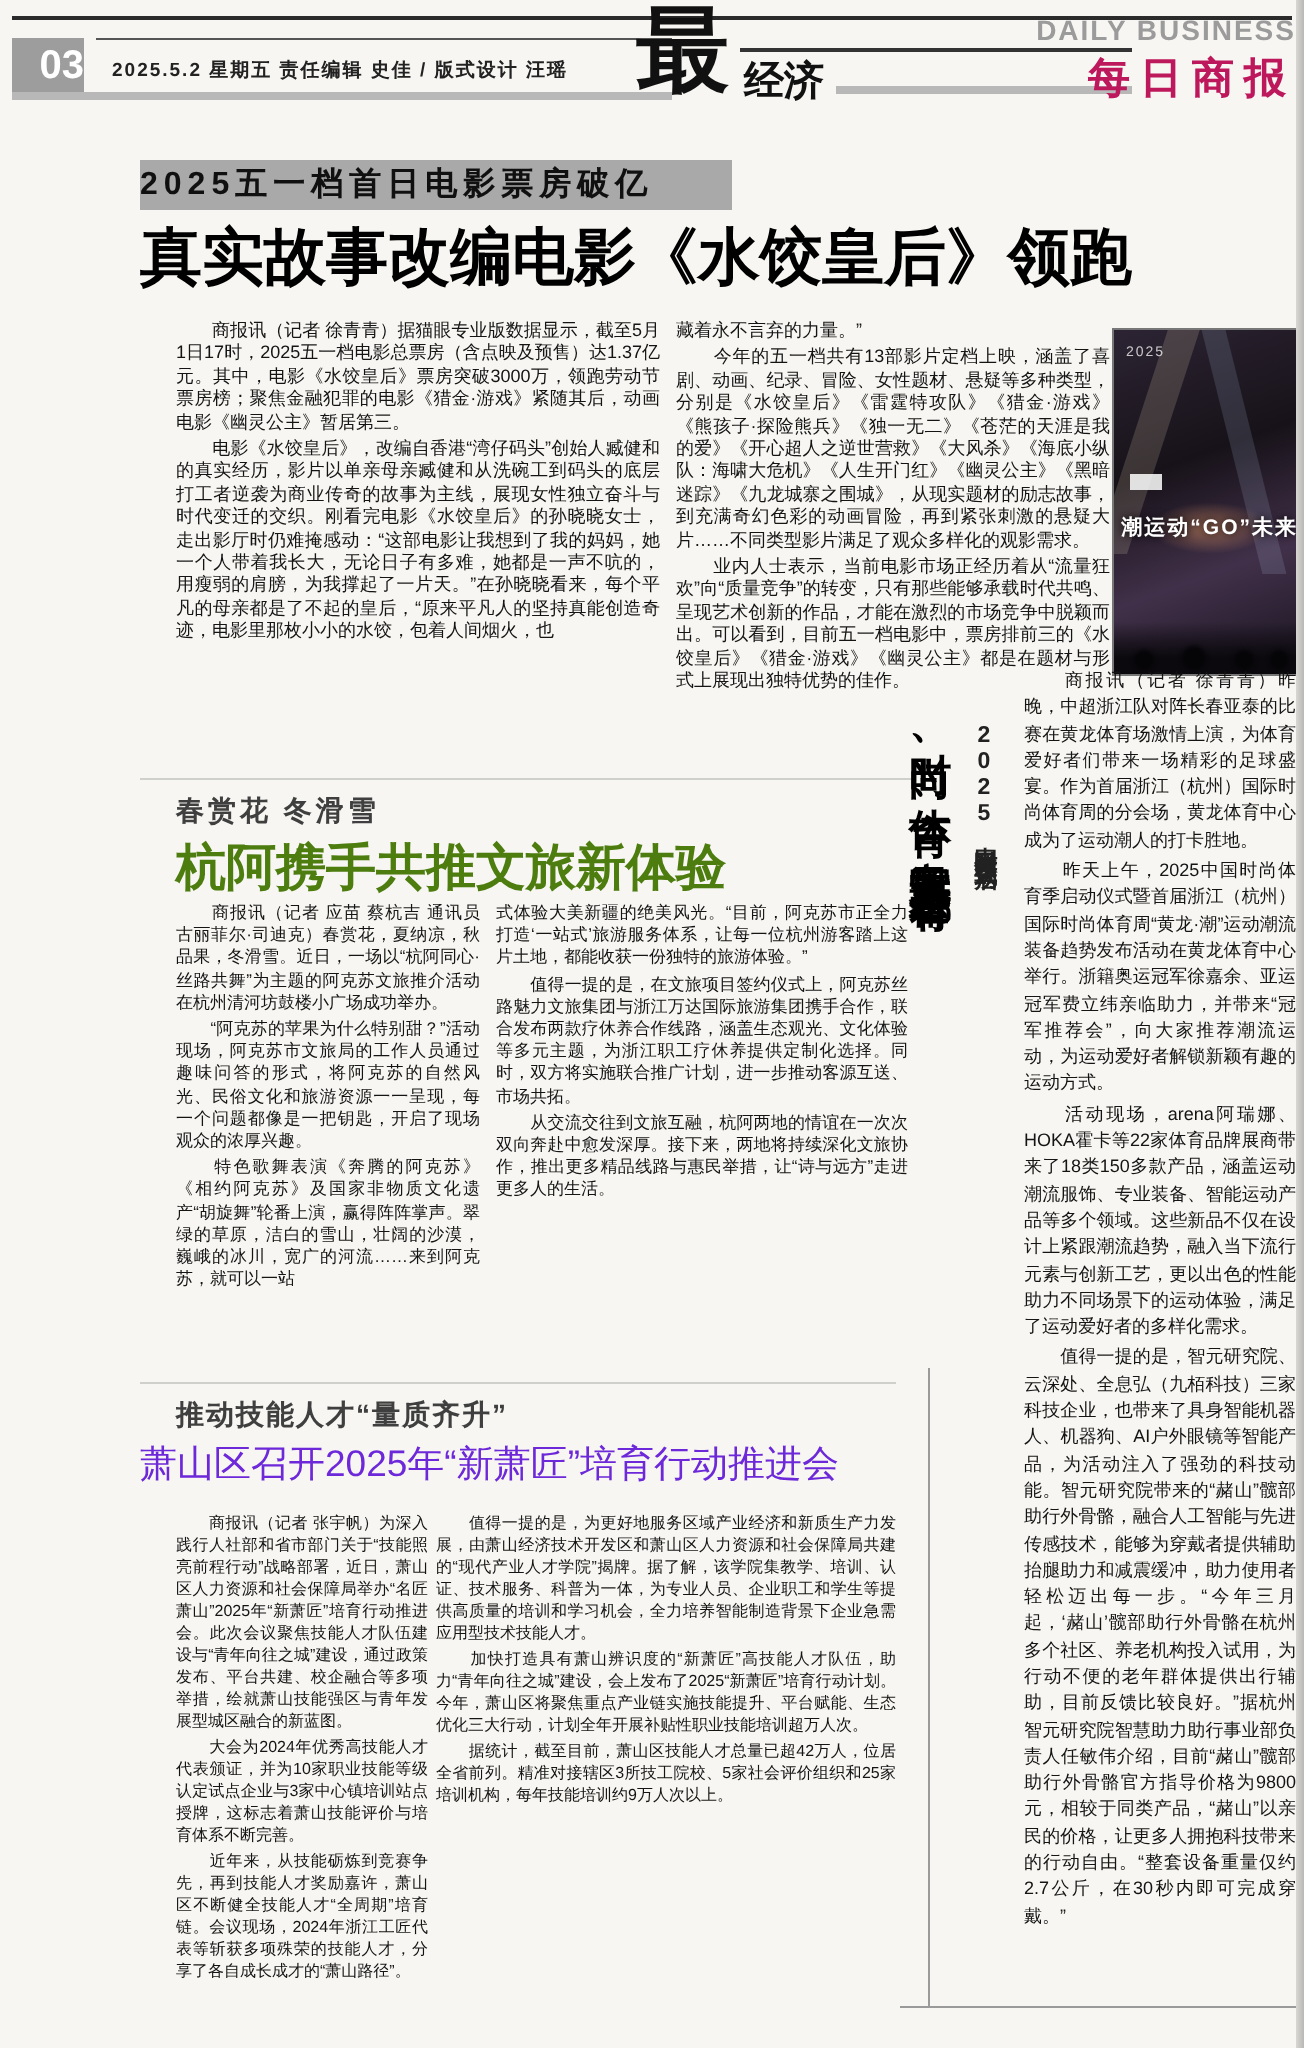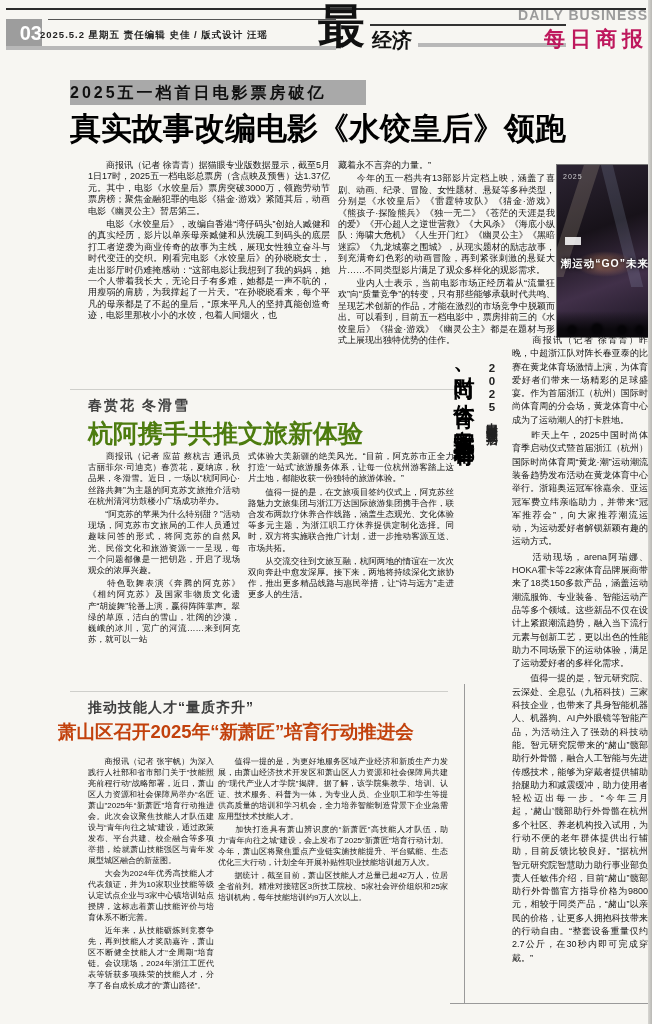--- a/index.html
+++ b/index.html
@@ -5,21 +5,21 @@
   html,body{margin:0;padding:0;background:#e8e7e3;}
   .page{position:relative;width:652px;height:1024px;background:#f7f6f2;
         font-family:"Liberation Sans",sans-serif;color:#141414;overflow:hidden;}
   .abs{position:absolute;}
   p{margin:0 0 2px 0;text-align:justify;}
   
   .h-topline{left:6px;top:8px;width:640px;height:2px;background:#2b2b2b;}
   .h-num{left:6px;top:19px;width:36px;height:29px;background:#9d9d9d;color:#fff;
          font-size:20px;font-weight:bold;text-align:right;line-height:29px;}
   .h-thinline-left{left:48px;top:19px;width:288px;height:1px;background:#555;}
-  .h-date{left:40px;top:29px;font-size:9.5px;font-weight:bold;letter-spacing:1px;color:#222;}
+  .h-date{left:56px;top:29px;font-size:9.5px;font-weight:bold;letter-spacing:1px;color:#222;}
   .h-subline-left{left:6px;top:46px;width:330px;height:4px;background:#b8b8b8;}
   .h-zui{left:318px;top:2px;font-family:"DejaVu Serif",serif;font-size:47px;font-weight:bold;color:#111;line-height:1;}
   .h-thinline-right{left:370px;top:24px;width:196px;height:2px;background:#333;}
   .h-jj{left:372px;top:27px;font-size:20px;font-weight:bold;color:#111;}
   .h-subline-right{left:418px;top:43px;width:148px;height:4px;background:#b8b8b8;}
   .h-en{left:448px;top:7px;width:200px;text-align:right;font-size:14px;font-weight:bold;
         color:#9b9b9b;letter-spacing:1px;}
   .h-cn{left:448px;top:25px;width:200px;text-align:right;font-size:21px;font-weight:bold;
         color:#be185d;letter-spacing:5px;}
   
@@ -36,21 +36,21 @@
   .sec-rule2{left:70px;top:691px;width:378px;height:1px;background:#cfcfcb;}
   
   .kicker2{left:88px;top:397px;font-size:14px;font-weight:bold;color:#3f3f3f;letter-spacing:2px;}
   .headline2{left:88px;top:417px;font-size:25px;font-weight:bold;color:#4d7c0f;white-space:nowrap;}
   .travel-cols{left:88px;top:451px;width:366px;height:238px;display:flex;gap:8px;
                font-size:8.5px;line-height:11.2px;overflow:hidden;}
   .travel-col1{width:152px;}
   .travel-col2{width:206px;}
   
   .kicker3{left:88px;top:699px;font-size:14px;font-weight:bold;color:#3f3f3f;letter-spacing:1px;}
-  .headline3{left:58px;top:719px;font-size:18.5px;font-weight:bold;color:#c2410c;white-space:nowrap;}
+  .headline3{left:70px;top:719px;font-size:18.5px;font-weight:normal;color:#6d28d9;white-space:nowrap;}
   .skills-cols{left:88px;top:756px;width:360px;height:249px;display:flex;gap:4px;
                font-size:8px;line-height:11px;overflow:hidden;}
   .skills-col1{width:126px;}
   .skills-col2{width:230px;}
   
   .sidebar{left:450px;top:162px;width:200px;height:841px;border-right:1px solid #9a9a9a;
            border-bottom:1px solid #9a9a9a;}
   .sb-leftrule{position:absolute;left:14px;top:522px;bottom:0;width:1px;background:#9a9a9a;}
   .photo{position:absolute;left:106px;top:2px;width:92px;height:172px;border:1px solid #777;
          background:linear-gradient(160deg,#2c2433 0%,#171219 38%,#413049 68%,#191420 100%);overflow:hidden;}

